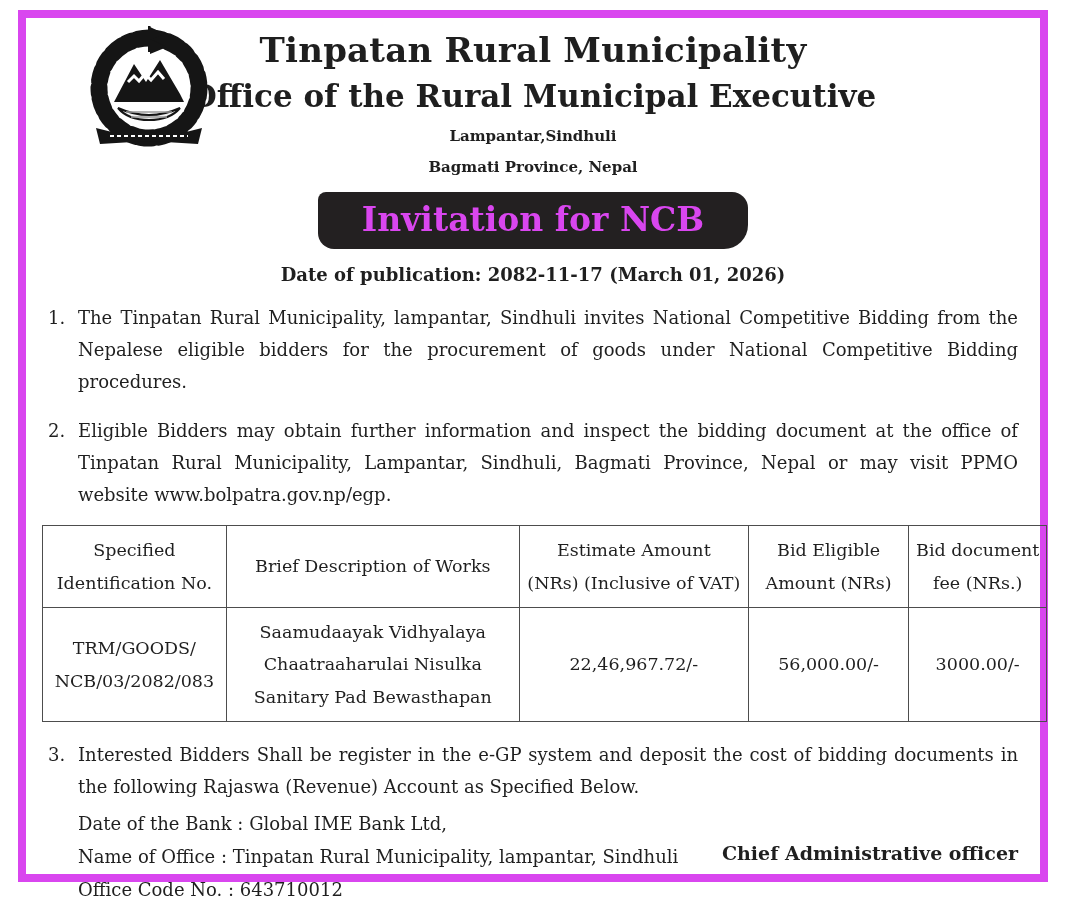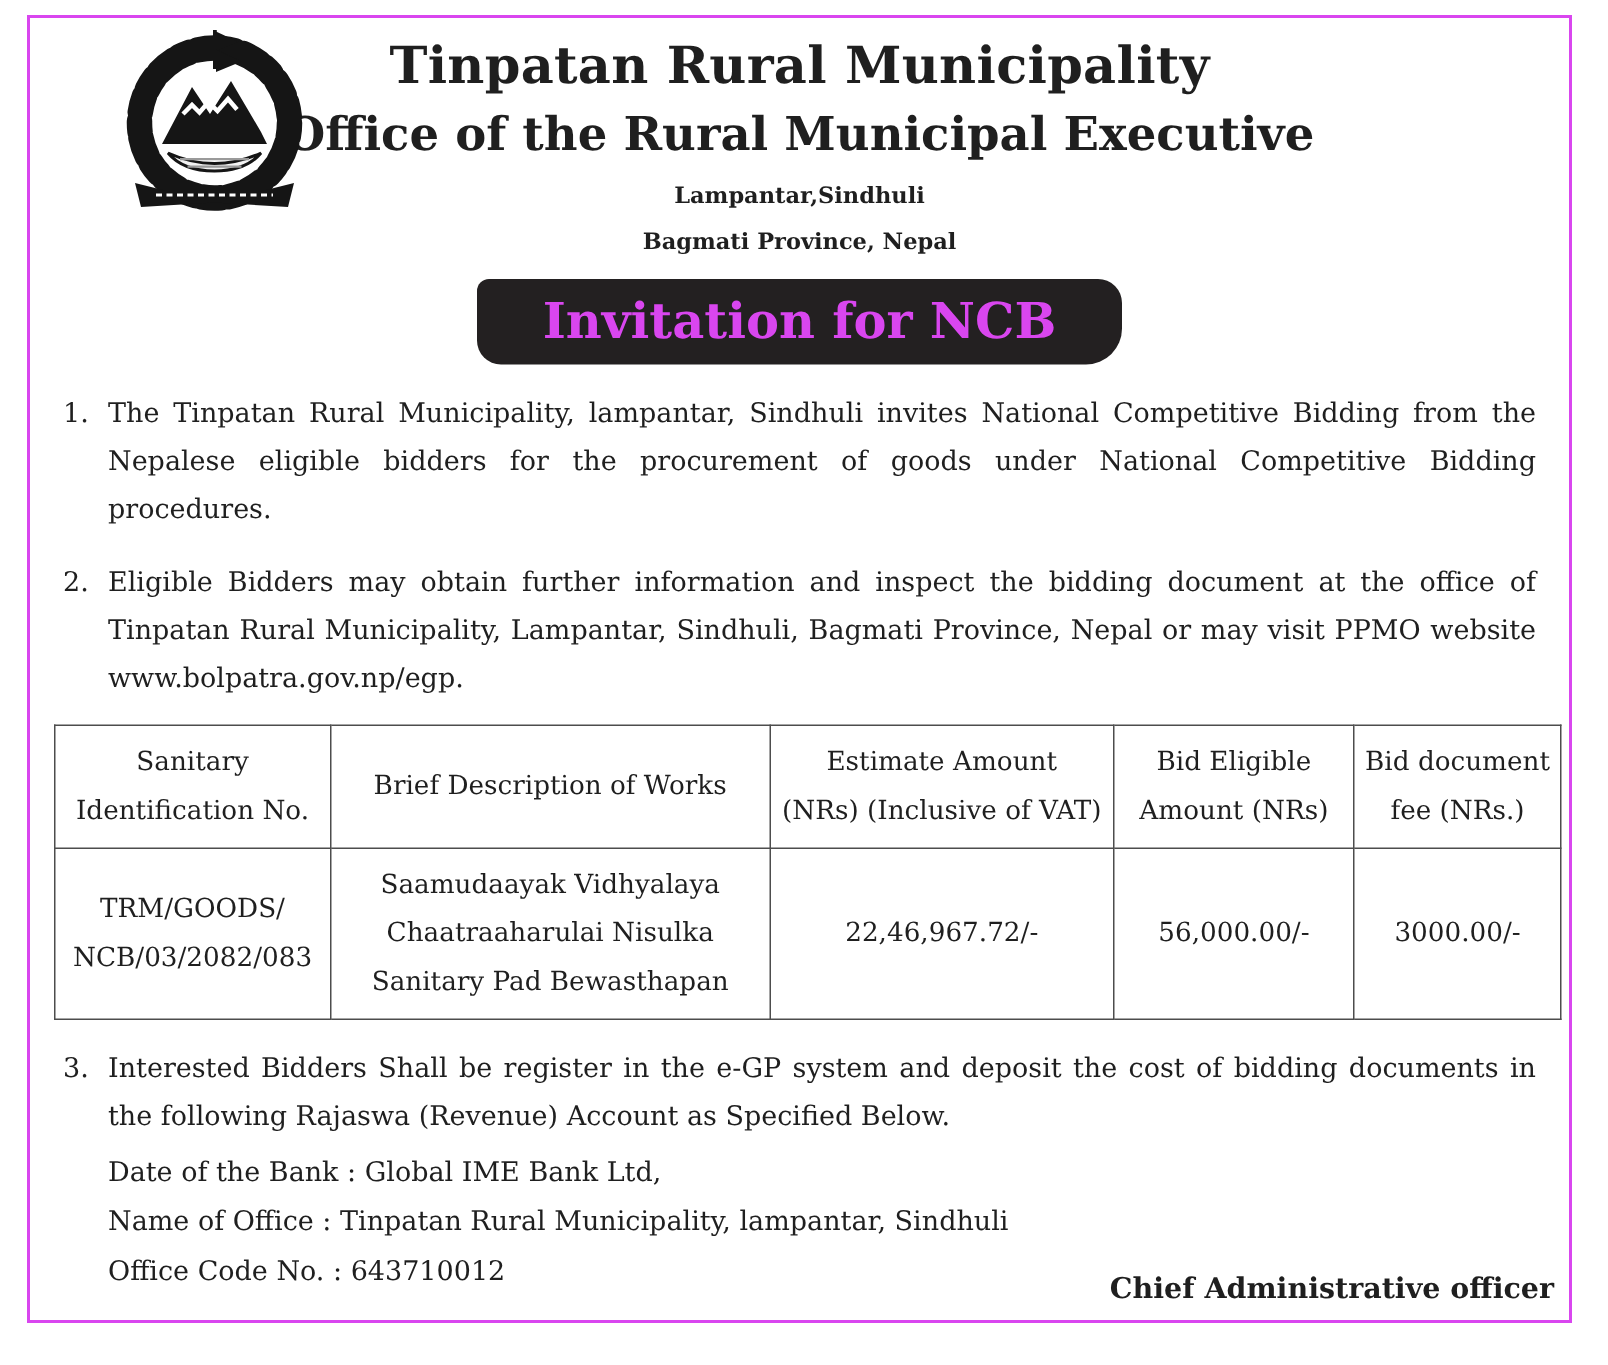--- a/index.html
+++ b/index.html
@@ -4,21 +4,21 @@
 <style>
   html,body{margin:0;padding:0;background:#ffffff;}
   body{
     width:1072px;height:910px;position:relative;
     font-family:"DejaVu Serif","Liberation Serif",serif;
     color:#1f1f1f;
     -webkit-font-smoothing:antialiased;
   }
   .sheet{
     position:absolute;left:18px;top:10px;width:1030px;height:872px;
-    border:2px solid #d946ef;background:#ffffff;box-sizing:border-box;
+    border:8px solid #d946ef;background:#ffffff;box-sizing:border-box;
     padding:0 16px;
   }
   
   .header{position:relative;text-align:center;padding-top:8px;}
   .logo{position:absolute;left:34px;top:6px;width:146px;height:132px;}
   .doc-title{font-size:34px;font-weight:bold;letter-spacing:.2px;margin:4px 0 2px 0;}
   .doc-subtitle{font-size:31px;font-weight:bold;margin:8px 0 2px 0;}
   .addr{font-size:15px;font-weight:bold;margin:13px 0 0 0;}
   .badge{
     display:inline-block;margin-top:16px;
@@ -42,21 +42,21 @@
     padding:8px 6px;font-weight:normal;line-height:1.85;
   }
   .pre{white-space:pre-line;}
   .c1{width:18.3%}.c2{width:29.2%}.c3{width:22.8%}.c4{width:16.0%}.c5{width:13.7%}
   table.bids td{height:96px;}
   
   .bank{margin:6px 6px 0 36px;font-size:18px;line-height:1.72;}
   .bank div{margin-top:2px;}
   
   .signoff{
-    position:absolute;right:10px;bottom:10px;
+    position:absolute;right:22px;bottom:10px;
     font-size:19px;font-weight:bold;text-align:right;
   }
 </style>
 </head>
 <body>
 
 <div class="sheet">
 
   <div class="header">
     <svg class="logo" viewBox="0 0 146 132" aria-hidden="true">
@@ -77,20 +77,21 @@
       <path d="M34 112 h78" stroke="#ffffff" stroke-width="2" stroke-dasharray="4 3"></path>
     </svg>
 
     <div class="doc-title">Tinpatan Rural Municipality</div>
     <div class="doc-subtitle">Office of the Rural Municipal Executive</div>
     <div class="addr">Lampantar,Sindhuli</div>
     <div class="addr">Bagmati Province, Nepal</div>
     <div>
       <span class="badge">Invitation for NCB</span>
     </div>
+    <div class="pubdate">Date of publication: 2082-11-17 (March 01, 2026)</div>
   </div>
 
   <div class="item">
     <span class="num">1.</span>
     <span class="txt">The Tinpatan Rural Municipality, lampantar, Sindhuli invites National Competitive Bidding from the Nepalese eligible bidders for the procurement of goods under National Competitive Bidding procedures.</span>
   </div>
 
   <div class="item">
     <span class="num">2.</span>
     <span class="txt">Eligible Bidders may obtain further information and inspect the bidding document at the office of Tinpatan Rural Municipality, Lampantar, Sindhuli, Bagmati Province, Nepal or may visit  PPMO website www.bolpatra.gov.np/egp.</span>
@@ -99,21 +100,21 @@
   <table class="bids">
     <colgroup>
       <col class="c1">
         <col class="c2">
         <col class="c3">
         <col class="c4">
         <col class="c5">
     </colgroup>
     <thead>
       <tr>
-        <th class="pre">Sanitary
+        <th class="pre">Specified
 Identification No.</th>
         <th class="pre">Brief Description of Works</th>
         <th class="pre">Estimate Amount
 (NRs) (Inclusive of VAT)</th>
         <th class="pre">Bid Eligible
 Amount (NRs)</th>
         <th class="pre">Bid document
 fee (NRs.)</th>
       </tr>
     </thead>

